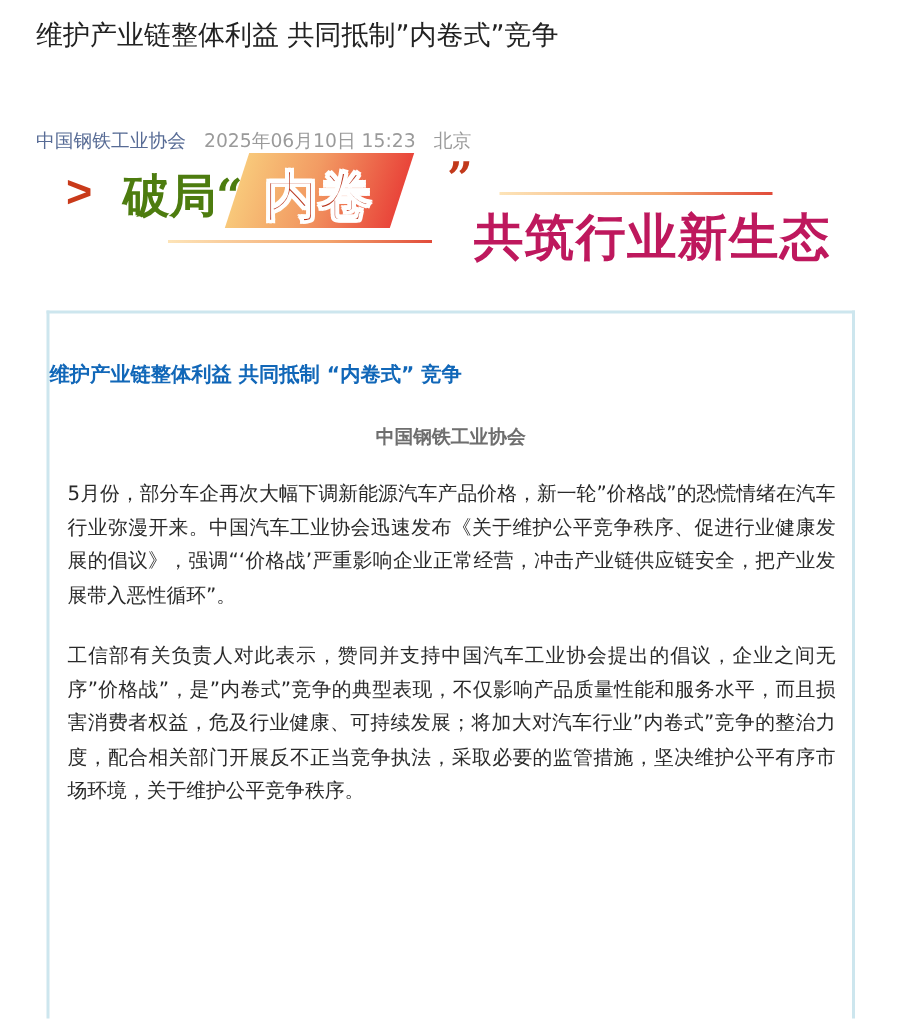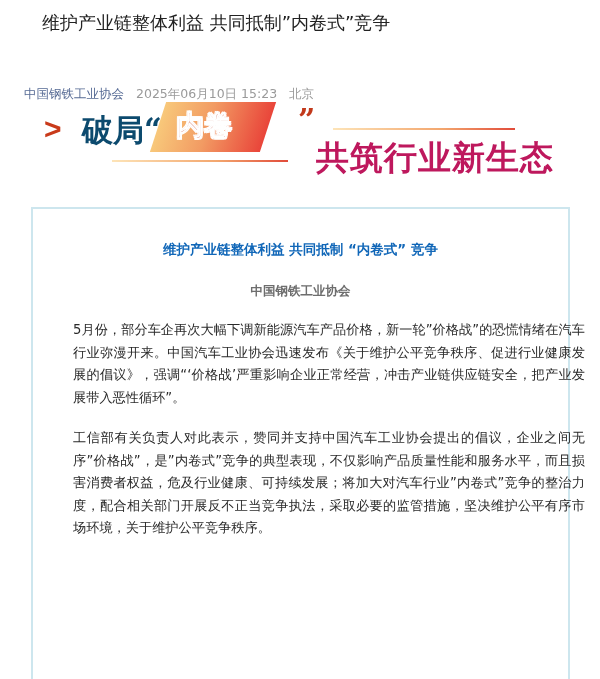--- a/index.html
+++ b/index.html
@@ -15,21 +15,20 @@
     position: relative;
   }
   .article-title {
     position: absolute;
     left: 24px;
     top: 11px;
     font-size: 18px;
     color: #222222;
     letter-spacing: 0px;
     white-space: nowrap;
-    margin-left: 18px;
   }
   .meta {
     position: absolute;
     left: 24px;
     top: 50px;
     font-size: 12.5px;
     white-space: nowrap;
     margin-top: 36px;
   }
   .meta .source { color: #576b95; margin-right: 8px; }
@@ -52,38 +51,38 @@
     font-weight: bold;
     color: #c93a1a;
     font-family: "Liberation Sans", sans-serif;
   }
   .banner .polu {
     position: absolute;
     left: 82px;
     top: 30px;
     font-size: 31px;
     font-weight: bold;
-    color: #0c4a6e;
+    color: #4d7c0f;
     font-family: "DejaVu Serif", serif;
     white-space: nowrap;
   }
   .banner .slant {
     position: absolute;
     left: 158px;
     top: 22px;
     width: 110px;
     height: 50px;
     transform: skewX(-18deg);
     background: linear-gradient(90deg, #f8c87a 0%, #f29b63 45%, #e9453a 100%);
   }
   .banner .neijuan {
     position: absolute;
     left: 176px;
     top: 27px;
-    font-size: 28px;
+    font-size: 36px;
     font-weight: bold;
     color: #b8321a;
     font-family: "DejaVu Serif", serif;
     -webkit-text-stroke: 1px #ffffff;
     text-shadow: 1px 1px 0 #fff, -1px -1px 0 #fff, 1px -1px 0 #fff, -1px 1px 0 #fff;
     white-space: nowrap;
   }
   .banner .rquote {
     position: absolute;
     left: 298px;
@@ -130,21 +129,21 @@
     height: 480px;
     border: 2px solid #cde6ee;
     border-bottom: none;
     background: #ffffff;
   }
   .box-title {
     position: absolute;
     left: 0;
     top: 32px;
     width: 535px;
-    text-align: center;
+    text-align: left;
     font-size: 13.5px;
     font-weight: bold;
     color: #1167b8;
     white-space: nowrap;
   }
   .box-author {
     position: absolute;
     left: 0;
     top: 74px;
     width: 535px;
@@ -154,21 +153,20 @@
     color: #6e6e6e;
   }
   .para {
     position: absolute;
     left: 12px;
     width: 512px;
     font-size: 13.2px;
     line-height: 22.5px;
     color: #2a2a2a;
     text-align: justify;
-    margin-left: 28px;
   }
   .para.p1 { top: 110px; }
   .para.p2 { top: 218px; }
   .para.p3 { top: 333px; }
 </style>
 </head>
 <body>
 
 <div class="article-title">维护产业链整体利益 共同抵制”内卷式”竞争</div>
 

